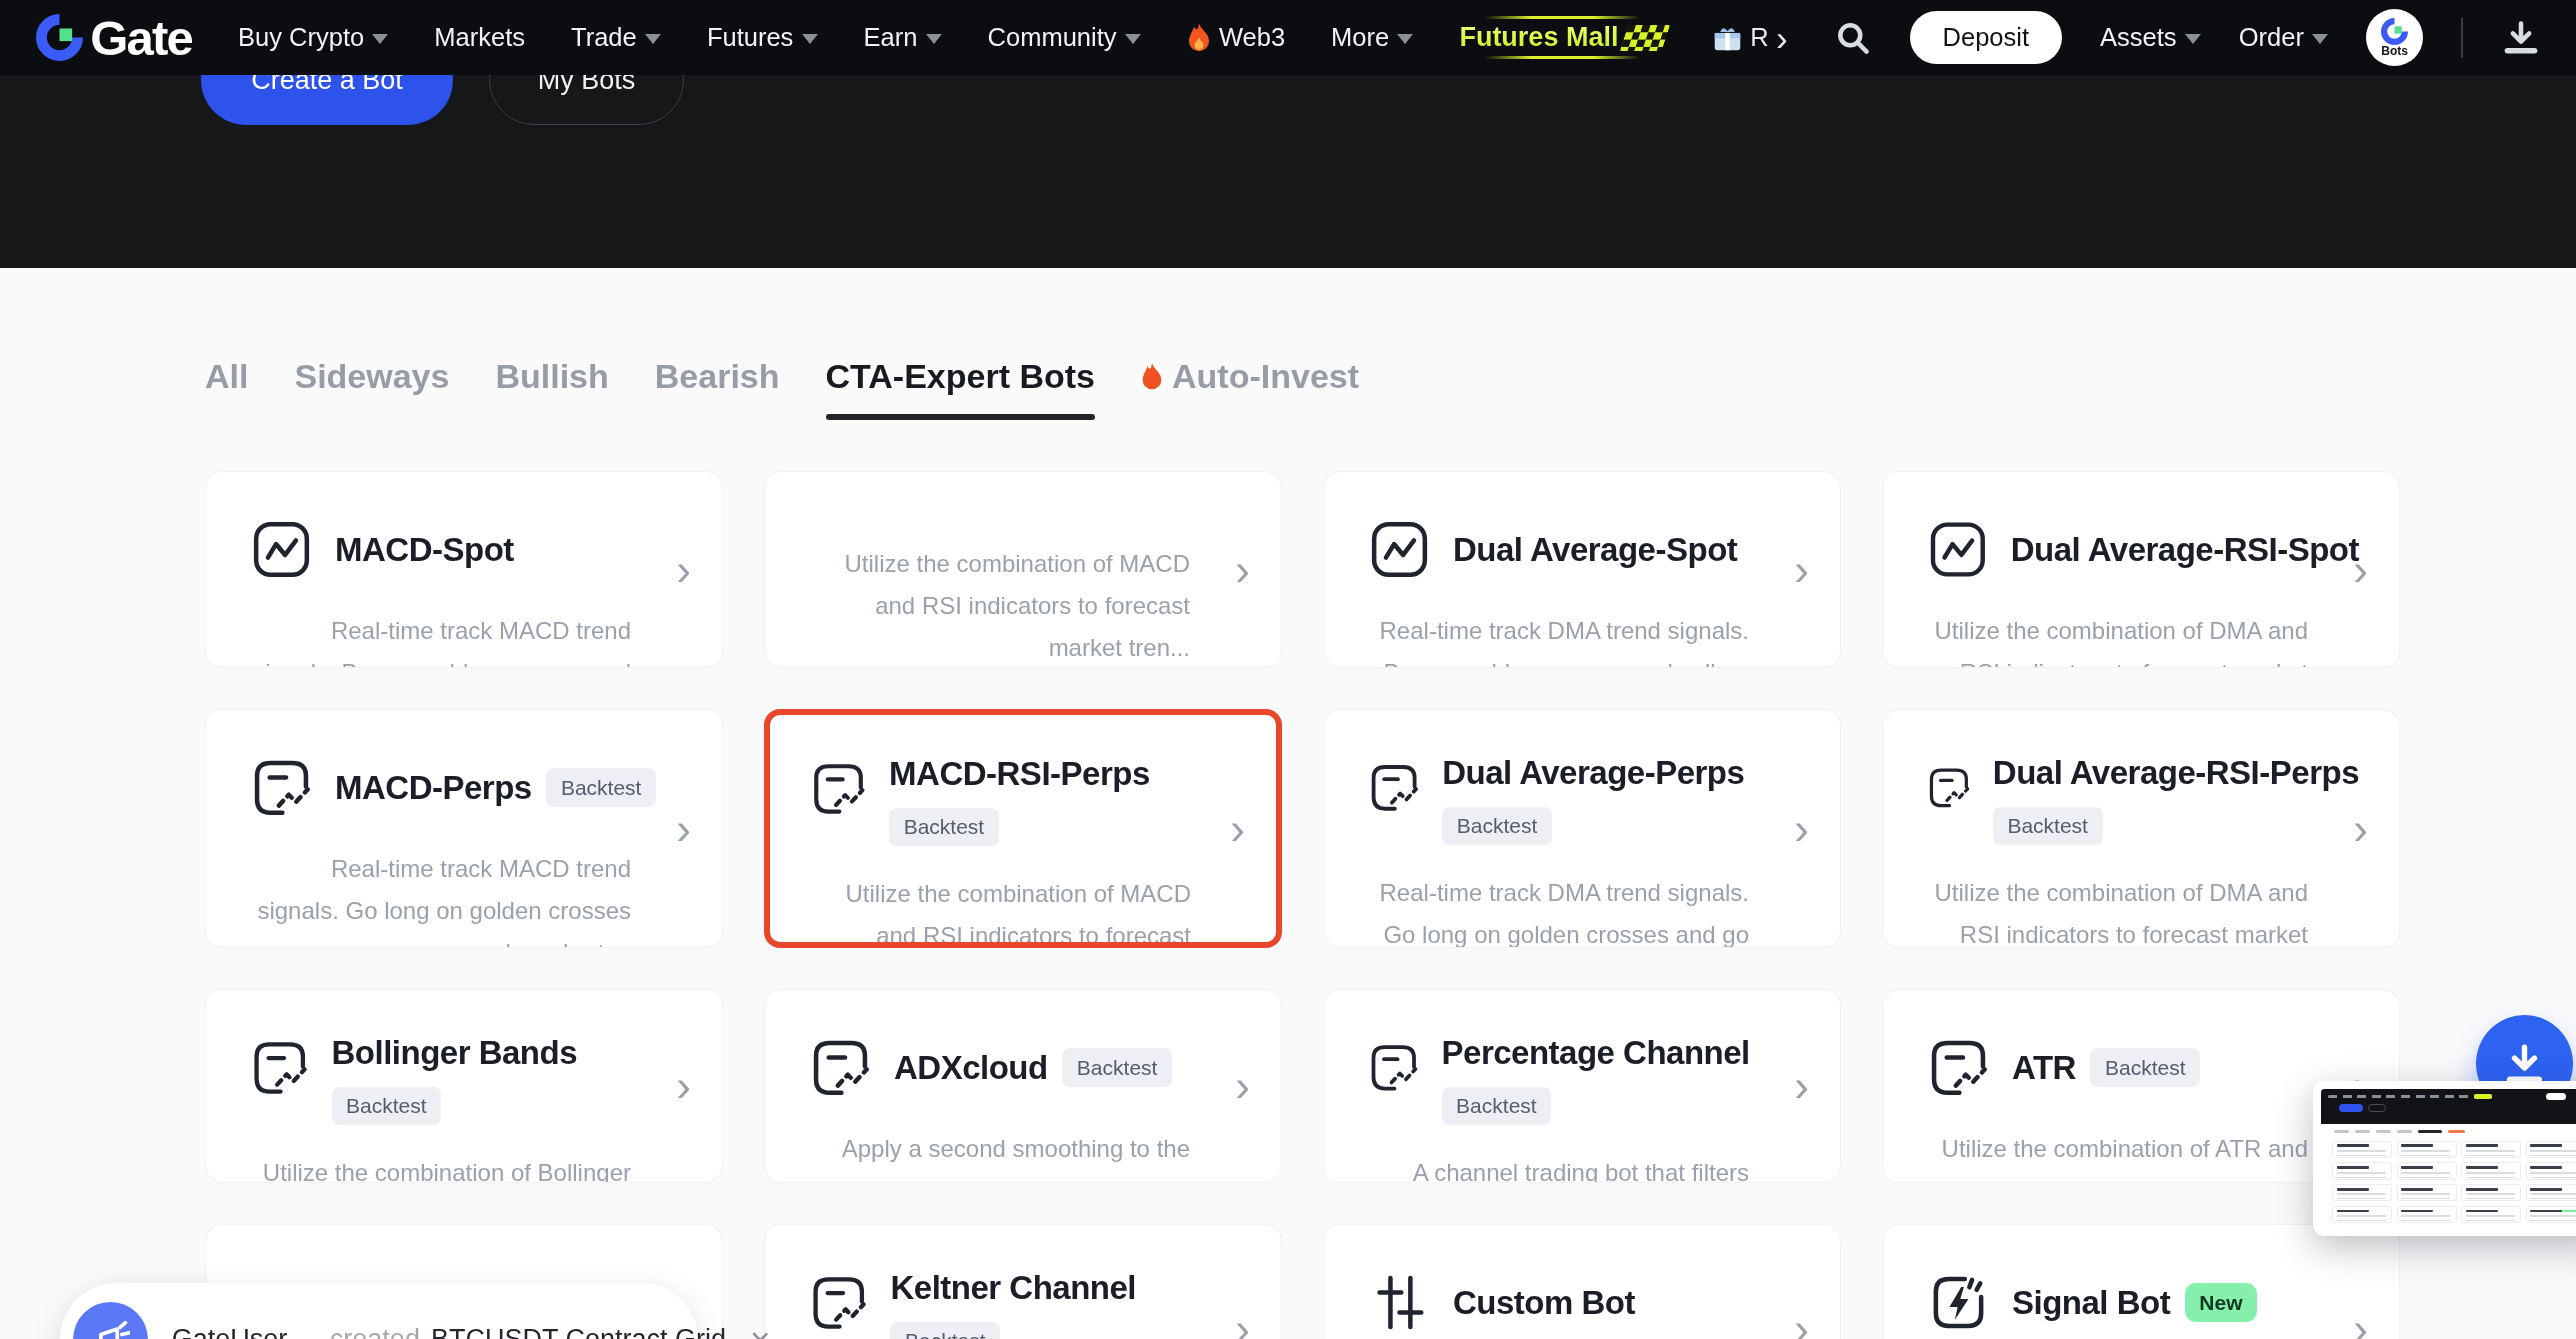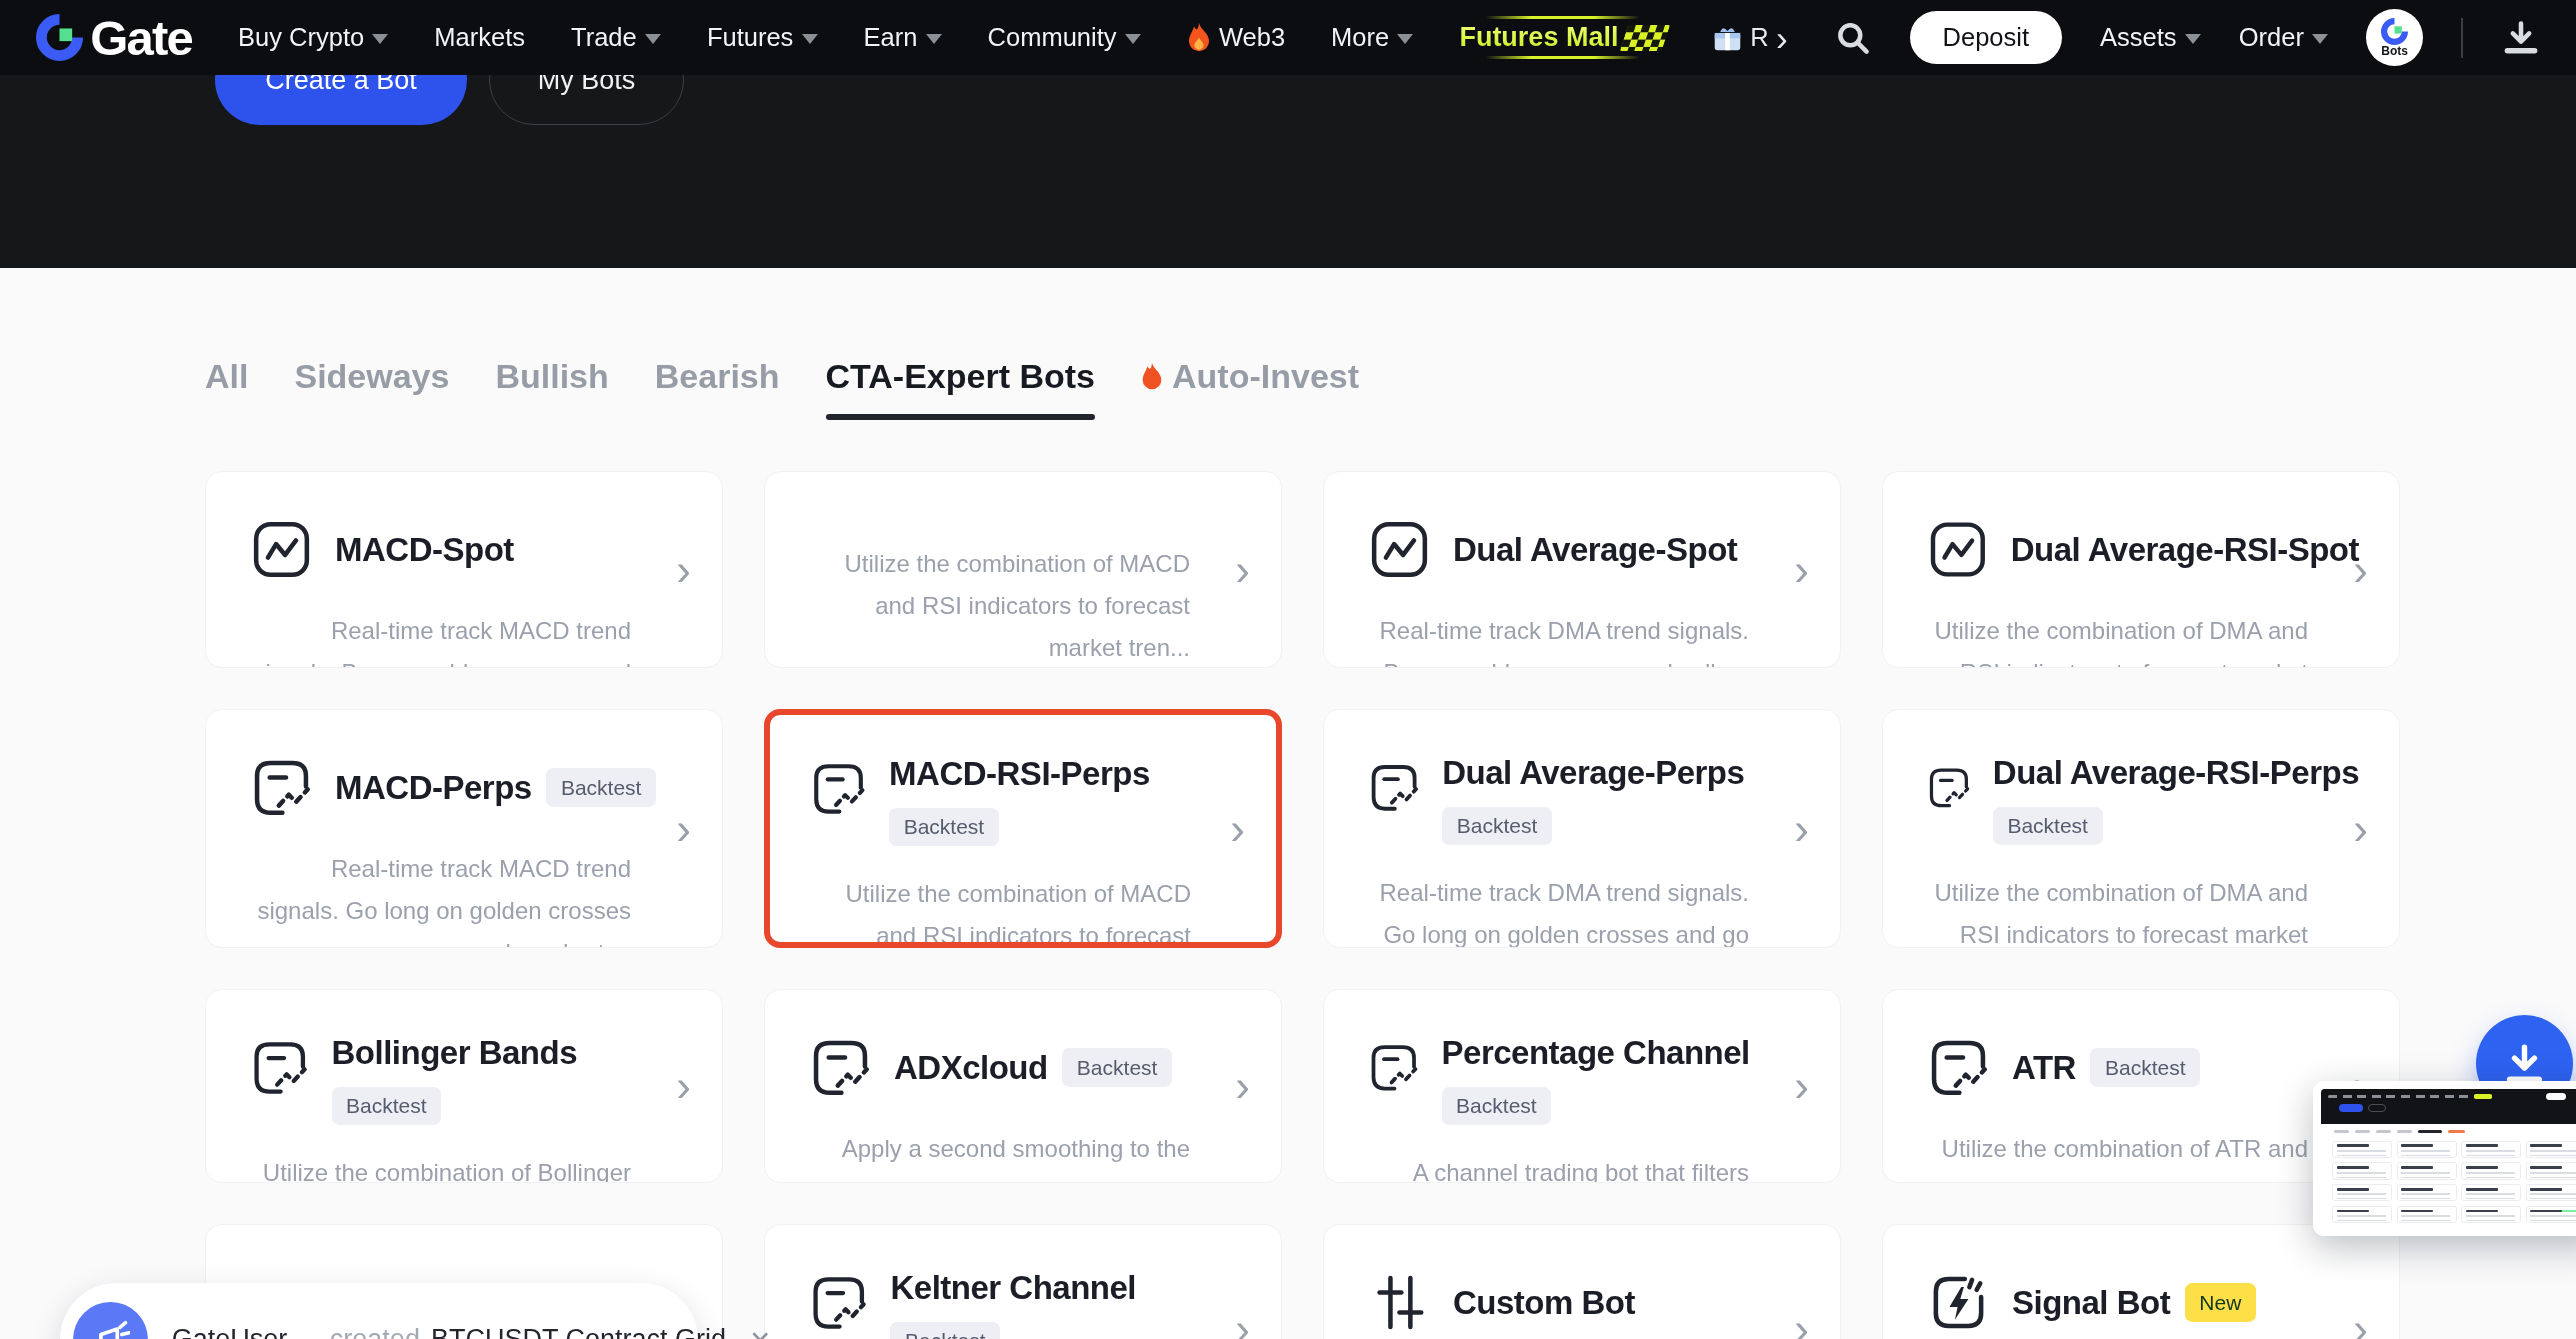--- a/index.html
+++ b/index.html
@@ -32,21 +32,21 @@
   .nav-right { margin-left: auto; display: flex; align-items: center; gap: 38px; }
   .deposit-btn { background: #fff; color: #101216; font-size: 25.5px; font-weight: 500; border: none; border-radius: 27px; height: 53px; padding: 0 33px; cursor: pointer; }
   .bots-avatar { width: 57px; height: 57px; border-radius: 50%; background: #fff; display: flex; flex-direction: column; align-items: center; justify-content: center; cursor: pointer; }
   .bots-avatar span { font-size: 12px; color: #14161a; font-weight: bold; line-height: 1; margin-top: 0.9px; }
   .nav-divider { width: 1.8px; height: 40px; background: #3a3e45; }
   .icon-btn { background: none; border: none; cursor: pointer; display: flex; align-items: center; }
 
   
   .hero { position: absolute; top: 0; left: 0; right: 0; height: 268px; background: #161719; z-index: 1; }
   .hero-btn { position: absolute; top: 35px; height: 90px; border-radius: 46px; font-size: 27px; font-weight: 500; cursor: pointer; }
-  .create-bot { left: 215px; width: 252px; background: #2e52ec; color: #fff; border: none; }
+  .create-bot { left: 201px; width: 252px; background: #2e52ec; color: #fff; border: none; }
   .my-bots { left: 489px; width: 195px; background: transparent; color: #f0f1f3; border: 1.8px solid #3c3f45; }
 
   
   .main { position: absolute; top: 268px; left: 205px; width: 2193px; }
 
   .tabs { display: flex; align-items: flex-end; gap: 46px; margin-top: 89px; }
   .tab { position: relative; font-size: 34px; font-weight: bold; color: #979da7; padding-bottom: 24px; cursor: pointer; display: flex; align-items: center; gap: 9px; white-space: nowrap; }
   .tab.active { color: #171a21; }
   .tab .underline { display: none; }
   .tab.active .underline { display: block; position: absolute; left: 0; right: 0; bottom: 0; height: 6.4px; border-radius: 3.6px; background: #22252c; }
@@ -61,21 +61,21 @@
   }
   .card {
     position: relative; background: #fff; border: 1.8px solid #f0f1f3; border-radius: 16.4px;
     padding: 44px 40px 0 42px; overflow: hidden; cursor: pointer; text-align: right;
   }
   .card.highlighted { border: 6.4px solid #e8472c; border-radius: 16px; padding: 40px 36px 0 38px; }
   .card-head { display: flex; align-items: flex-start; gap: 20px; }
   .card-titlewrap { display: flex; align-items: center; flex-wrap: wrap; gap: 14.6px; row-gap: 14.6px; min-height: 67px; }
   .card-title { font-size: 33px; font-weight: bold; color: #1b1e27; white-space: nowrap; letter-spacing: -0.5px; }
   .badge { background: #edeff5; color: #565b6e; font-size: 21px; padding: 7.3px 14.6px; border-radius: 7.3px; white-space: nowrap; }
-  .badge.new { background: #fde047; color: #123722; font-weight: normal; }
+  .badge.new { background: #86efac; color: #123722; font-weight: bold; border-radius: 11px; }
   .card-desc { margin-top: 27px; width: 383px; font-size: 24px; line-height: 1.75; color: #9aa0ac; }
   .card-chevron { position: absolute; right: 31px; top: 50%; transform: translateY(-50%); color: #9aa0aa; font-size: 44px; font-weight: 300; line-height: 1; }
 
   
   .toast {
     position: absolute; left: 60px; top: 1283px; width: 638px; height: 113px; z-index: 30;
     background: #fff; border-radius: 58px; box-shadow: 0 9px 31px rgba(20,24,40,.14);
     display: flex; align-items: center; padding: 0 27px 0 12.8px; gap: 24px;
   }
   .toast-avatar { width: 75px; height: 75px; border-radius: 50%; background: #5b79f7; flex: none; display: flex; align-items: center; justify-content: center; }

